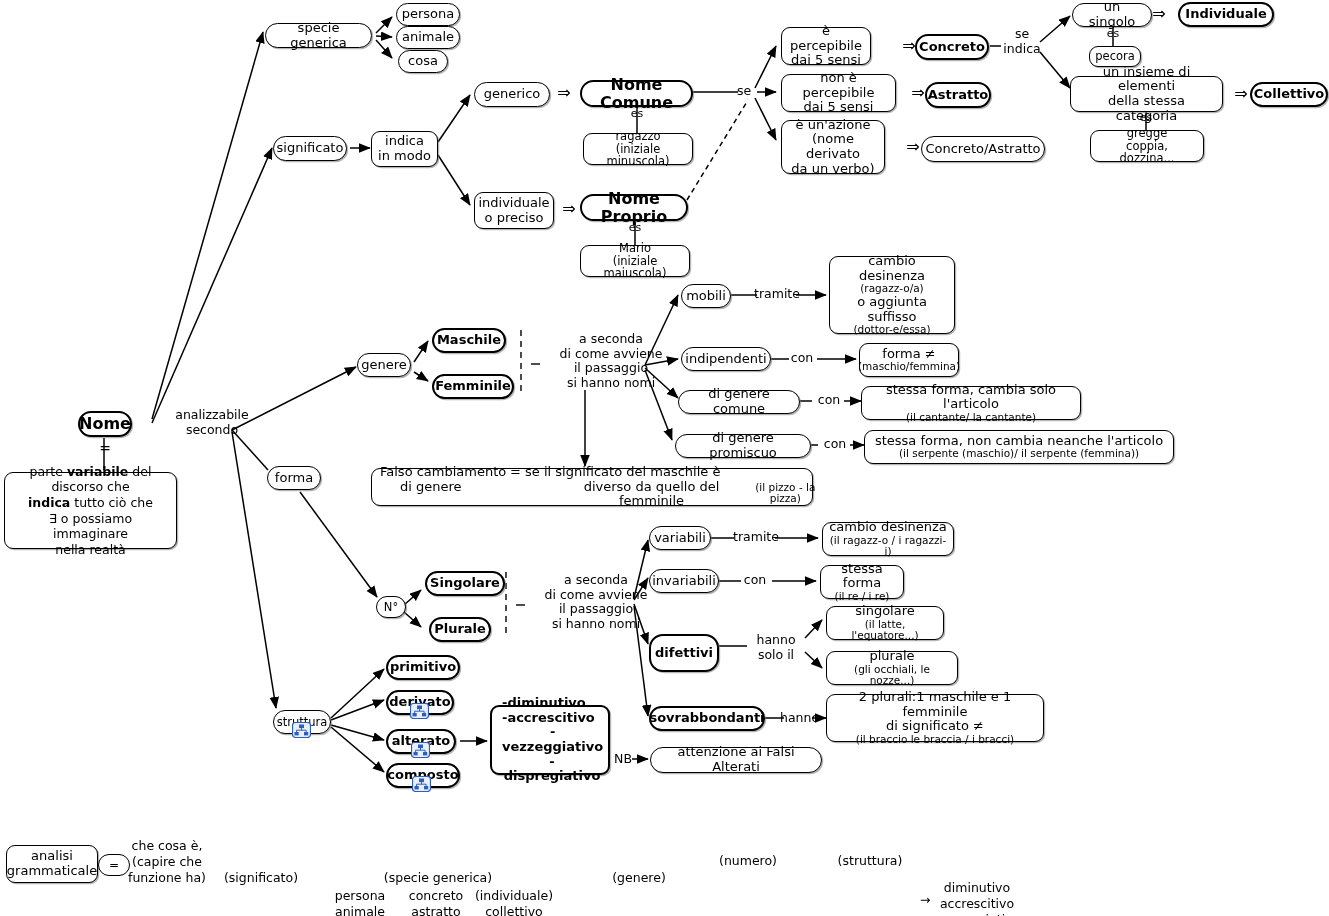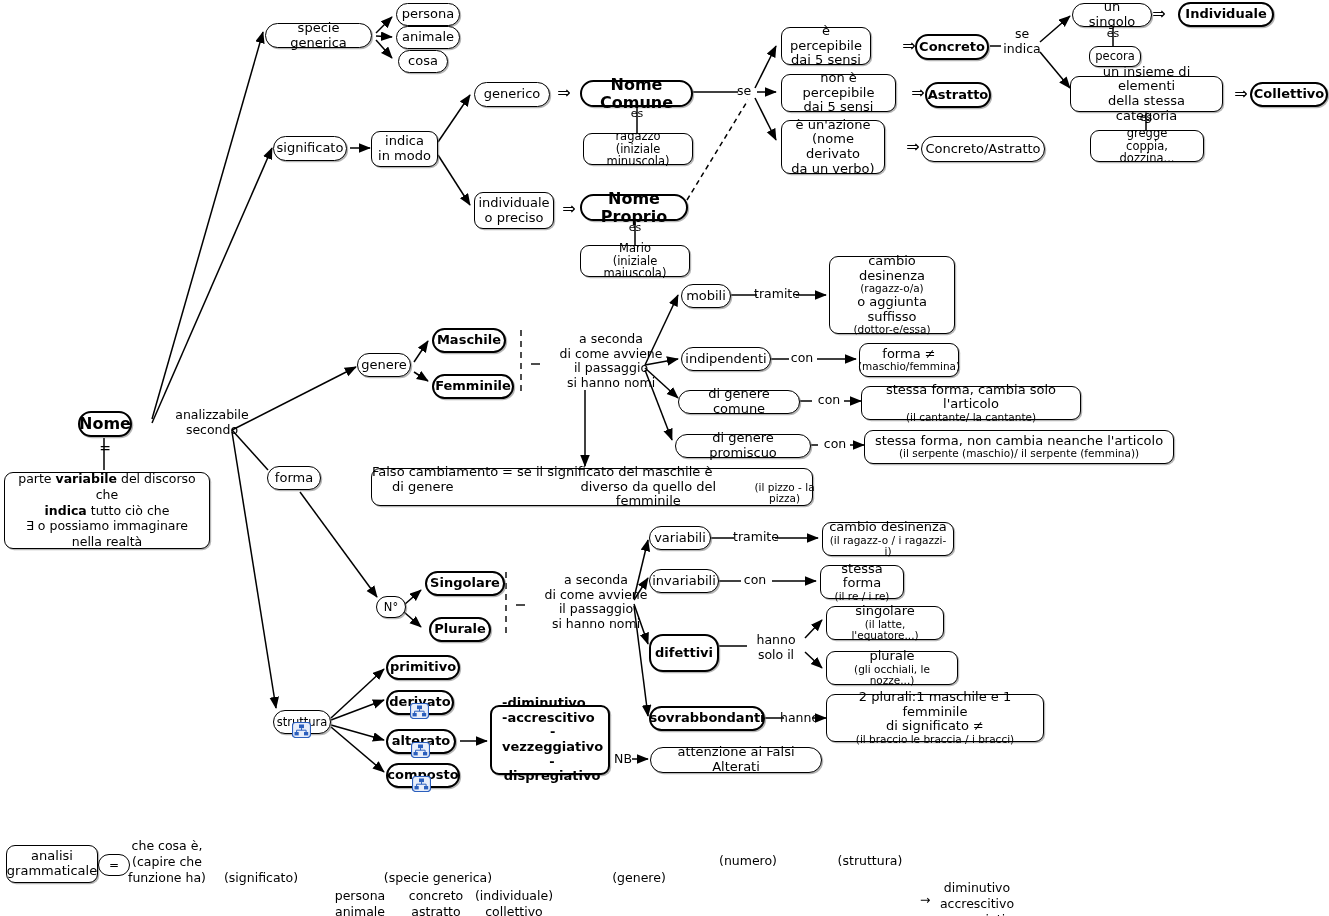--- a/index.html
+++ b/index.html
@@ -210,21 +210,21 @@
 
   <div class="node bold lg pill" style="left:78px;top:411px;width:54px;height:26px;">
     <span>Nome</span>
   </div>
 
   <div class="lbl" style="left:152px;top:408px;width:120px;">analizzabile
 secondo</div>
 
   <div class="lbl" style="left:96px;top:440px;width:18px;font-size:14px;">=</div>
 
-  <div class="node plain md" style="left:4px;top:472px;width:206px;height:77px;align-items:center;">
+  <div class="node plain md" style="left:4px;top:472px;width:173px;height:77px;align-items:center;">
     <div style="font-size:12.5px;line-height:1.25;">
       parte <b>variabile</b> del discorso che<br>
       <b>indica</b> tutto ciò che<br>
       ∃ o possiamo immaginare<br>
       nella realtà
     </div>
   </div>
 
   <div class="node plain md pill" style="left:265px;top:23px;width:107px;height:25px;">
     <span>specie generica</span>
@@ -380,21 +380,21 @@
 
   <div class="node plain md pill" style="left:675px;top:434px;width:136px;height:24px;">
     <span>di genere promiscuo</span>
   </div>
   <div class="lbl" style="left:820px;top:437px;width:30px;">con</div>
   <div class="node plain md" style="left:864px;top:430px;width:310px;height:34px;">
     <div>stessa forma, non cambia neanche l'articolo</div>
     <div class="sub">(il serpente (maschio)/ il serpente (femmina))</div>
   </div>
 
-  <div class="node plain md" style="left:371px;top:468px;width:442px;height:38px;align-items:flex-start;padding-left:0;">
+  <div class="node plain md" style="left:371px;top:468px;width:442px;height:38px;align-items:flex-start;padding-left:8px;">
     <div style="display:flex;width:100%;justify-content:flex-start;">
       <span style="display:inline-block;width:130px;text-align:left;">Falso cambiamento</span>
       <span>= se il significato del maschile è</span>
     </div>
     <div style="display:flex;width:100%;justify-content:flex-start;align-items:baseline;margin-left:20px;">
       <span style="display:inline-block;width:190px;text-align:left;">di genere</span>
       <span>diverso da quello del femminile</span>
       <span class="sub" style="margin-left:5px;">(il pizzo - la pizza)</span>
     </div>
   </div>

